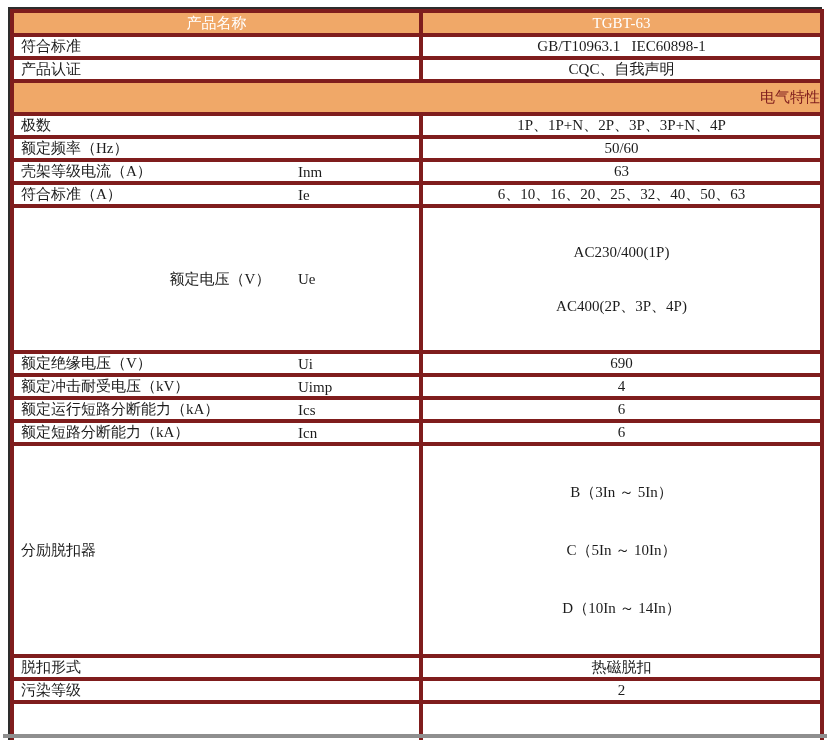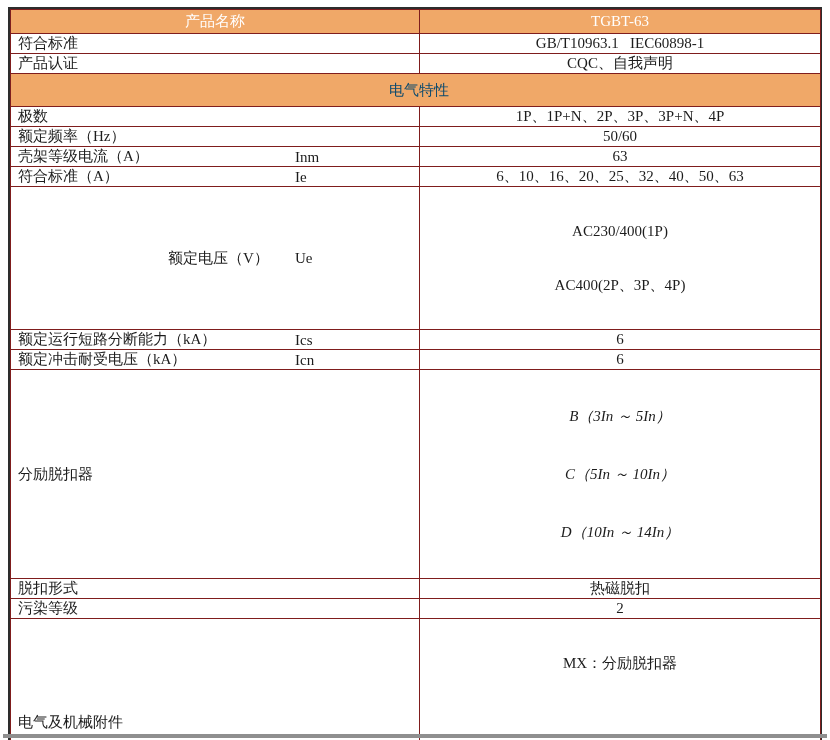--- a/index.html
+++ b/index.html
@@ -12,40 +12,40 @@
     overflow: hidden;
   }
   .sheet { position: absolute; left: 0; top: 0; width: 830px; height: 740px; background: #ffffff; }
   .tbl-wrap {
     position: absolute; left: 8px; top: 7px; width: 814px;
     border: 2px solid #2d2d2d;
     background: #ffffff;
   }
   table.spec { border-collapse: collapse; width: 100%; table-layout: fixed; }
   table.spec td {
-    border: 1px solid #7f1d1d;
+    border: 4px solid #7f1d1d;
     font-size: 15px;
     vertical-align: middle;
     overflow: hidden;
   }
   col.c-left  { width: 409px; }
   col.c-right { width: 401px; }
 
   
   td.hdr {
     background: #F0A868;
     color: #ffffff;
     text-align: center;
     height: 24px;
     font-size: 15px;
   }
   td.section {
     background: #F0A868;
-    color: #0c4a6e;
-    text-align: center;
+    color: #7f1d1d;
+    text-align: right;
     padding-left: 7px;
     height: 33px;
     font-size: 15px;
   }
 
   
   td.label-cell {
     position: relative;
     text-align: left;
     padding-left: 7px;
@@ -62,21 +62,21 @@
   td.value-cell {
     text-align: center;
     background: #ffffff;
     white-space: pre-wrap;
     height: 23px;
   }
   tr.r-std td   { height: 16px; margin-top: 40px; }
   tr.r-2line td { height: 42px; text-align: center; }
   tr.r-2line .value-cell div { line-height: 20px; }
   tr.r-3line td { height: 74px; }
-  tr.r-3line .value-cell div { line-height: 24px; font-style: italic; }
+  tr.r-3line .value-cell div { line-height: 24px; }
   tr.r-8line td { height: 164px; }
   tr.r-8line .value-cell div { line-height: 20.4px; }
 
   .bottom-rule {
     position: absolute;
     left: 3px; top: 734px;
     width: 824px; height: 4px;
     background: #8f8f8f;
   }
 </style>
@@ -141,33 +141,47 @@
         <td class="label-cell">
           <span>额定电压（V）</span>
           <span class="sym">Ue</span>
         </td>
         <td class="value-cell">
           <div>AC230/400(1P)</div>
           <div>AC400(2P、3P、4P)</div>
         </td>
       </tr>
 
-
+      <tr class="r-std">
+        <td class="label-cell">
+          <span>额定绝缘电压（V）</span>
+          <span class="sym">Ui</span>
+        </td>
+        <td class="value-cell">690</td>
+      </tr>
+
+      <tr class="r-std">
+        <td class="label-cell">
+          <span>额定冲击耐受电压（kV）</span>
+          <span class="sym">Uimp</span>
+        </td>
+        <td class="value-cell">4</td>
+      </tr>
 
       <tr class="r-std">
         <td class="label-cell">
           <span>额定运行短路分断能力（kA）</span>
           <span class="sym">Ics</span>
         </td>
         <td class="value-cell">6</td>
       </tr>
 
       <tr class="r-std">
         <td class="label-cell">
-          <span>额定冲击耐受电压（kA）</span>
+          <span>额定短路分断能力（kA）</span>
           <span class="sym">Icn</span>
         </td>
         <td class="value-cell">6</td>
       </tr>
 
       <tr class="r-3line">
         <td class="label-cell">分励脱扣器</td>
         <td class="value-cell">
           <div>B（3In ～ 5In）</div>
           <div>C（5In ～ 10In）</div>

